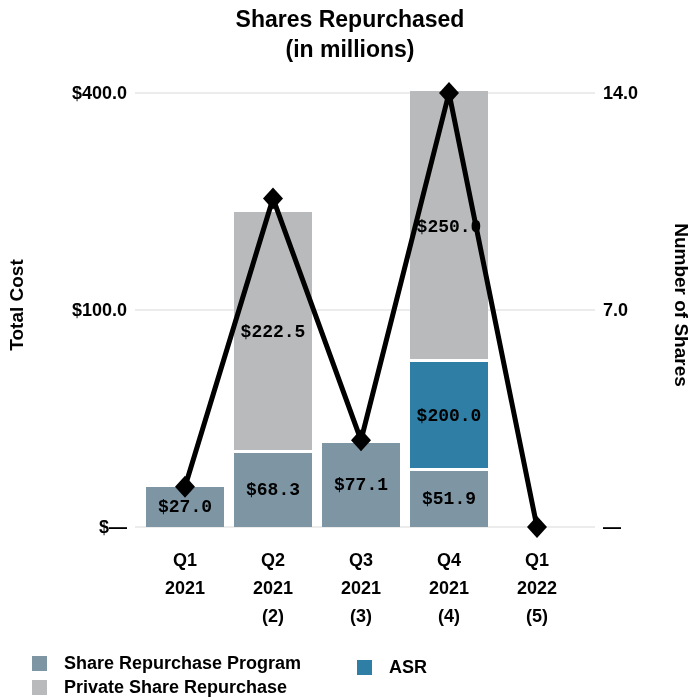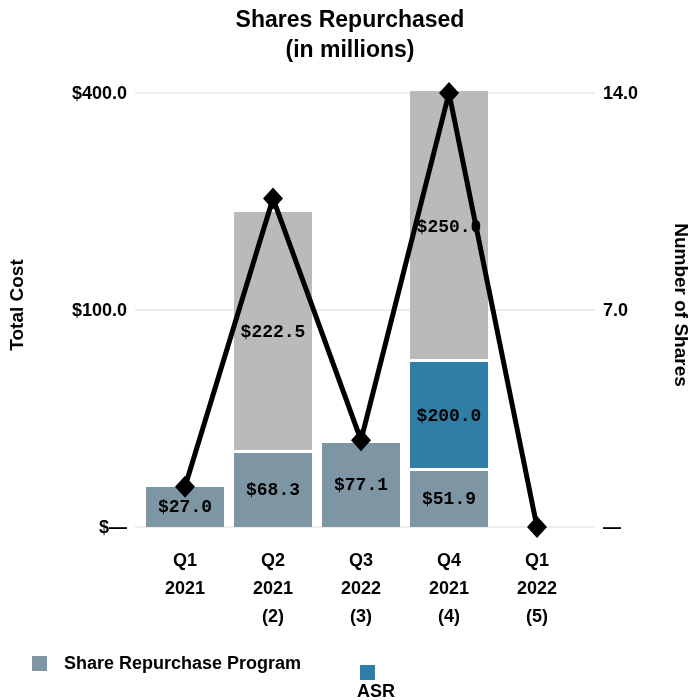--- a/index.html
+++ b/index.html
@@ -18,21 +18,21 @@
   .axis-title{position:absolute;white-space:nowrap;font-size:19px;}
   .axis-title-left{left:17px;top:305px;transform:translate(-50%,-50%) rotate(-90deg);}
   .axis-title-right{left:681px;top:305px;transform:translate(-50%,-50%) rotate(90deg);}
   .x-label{position:absolute;top:546px;width:100px;text-align:center;font-size:18px;
            line-height:28px;white-space:pre-line;}
   .legend{position:absolute;left:0;top:648px;width:700px;height:52px;}
   .legend-item{position:absolute;display:flex;align-items:center;height:22px;}
   .swatch{width:15px;height:15px;margin-right:17px;flex:0 0 auto;}
   .legend-label{font-size:18px;line-height:22px;white-space:nowrap;}
   .li-program{left:32px;top:4px;}
-  .li-asr{left:357px;top:17px;flex-direction:column;}
+  .li-asr{left:357px;top:8px;}
   .li-private{left:32px;top:28px;}
 </style>
 </head>
 <body>
 
 <div class="stage">
 
   <div class="chart-title">
     <div>Shares Repurchased</div>
     <div>(in millions)</div>
@@ -76,33 +76,37 @@
         <path d="M 402 423 L 412 434 L 402 445 L 392 434 Z" fill="#000000"></path>
       </svg>
     </div>
 
   <div class="x-label" style="left:135px">Q1
 2021</div>
   <div class="x-label" style="left:223px">Q2
 2021
 (2)</div>
   <div class="x-label" style="left:311px">Q3
-2022
+2021
 (3)</div>
   <div class="x-label" style="left:399px">Q4
 2021
 (4)</div>
   <div class="x-label" style="left:487px">Q1
 2022
 (5)</div>
 
   <div class="legend">
     <div class="legend-item li-program">
       <span class="swatch" style="background: rgb(126, 149, 164);"></span>
       <span class="legend-label">Share Repurchase Program</span>
     </div>
     <div class="legend-item li-asr">
       <span class="swatch" style="background: rgb(46, 126, 166);"></span>
       <span class="legend-label">ASR</span>
     </div>
+    <div class="legend-item li-private">
+      <span class="swatch" style="background: rgb(184, 186, 187);"></span>
+      <span class="legend-label">Private Share Repurchase</span>
+    </div>
   </div>
 
 </div>
 
 </body></html>

